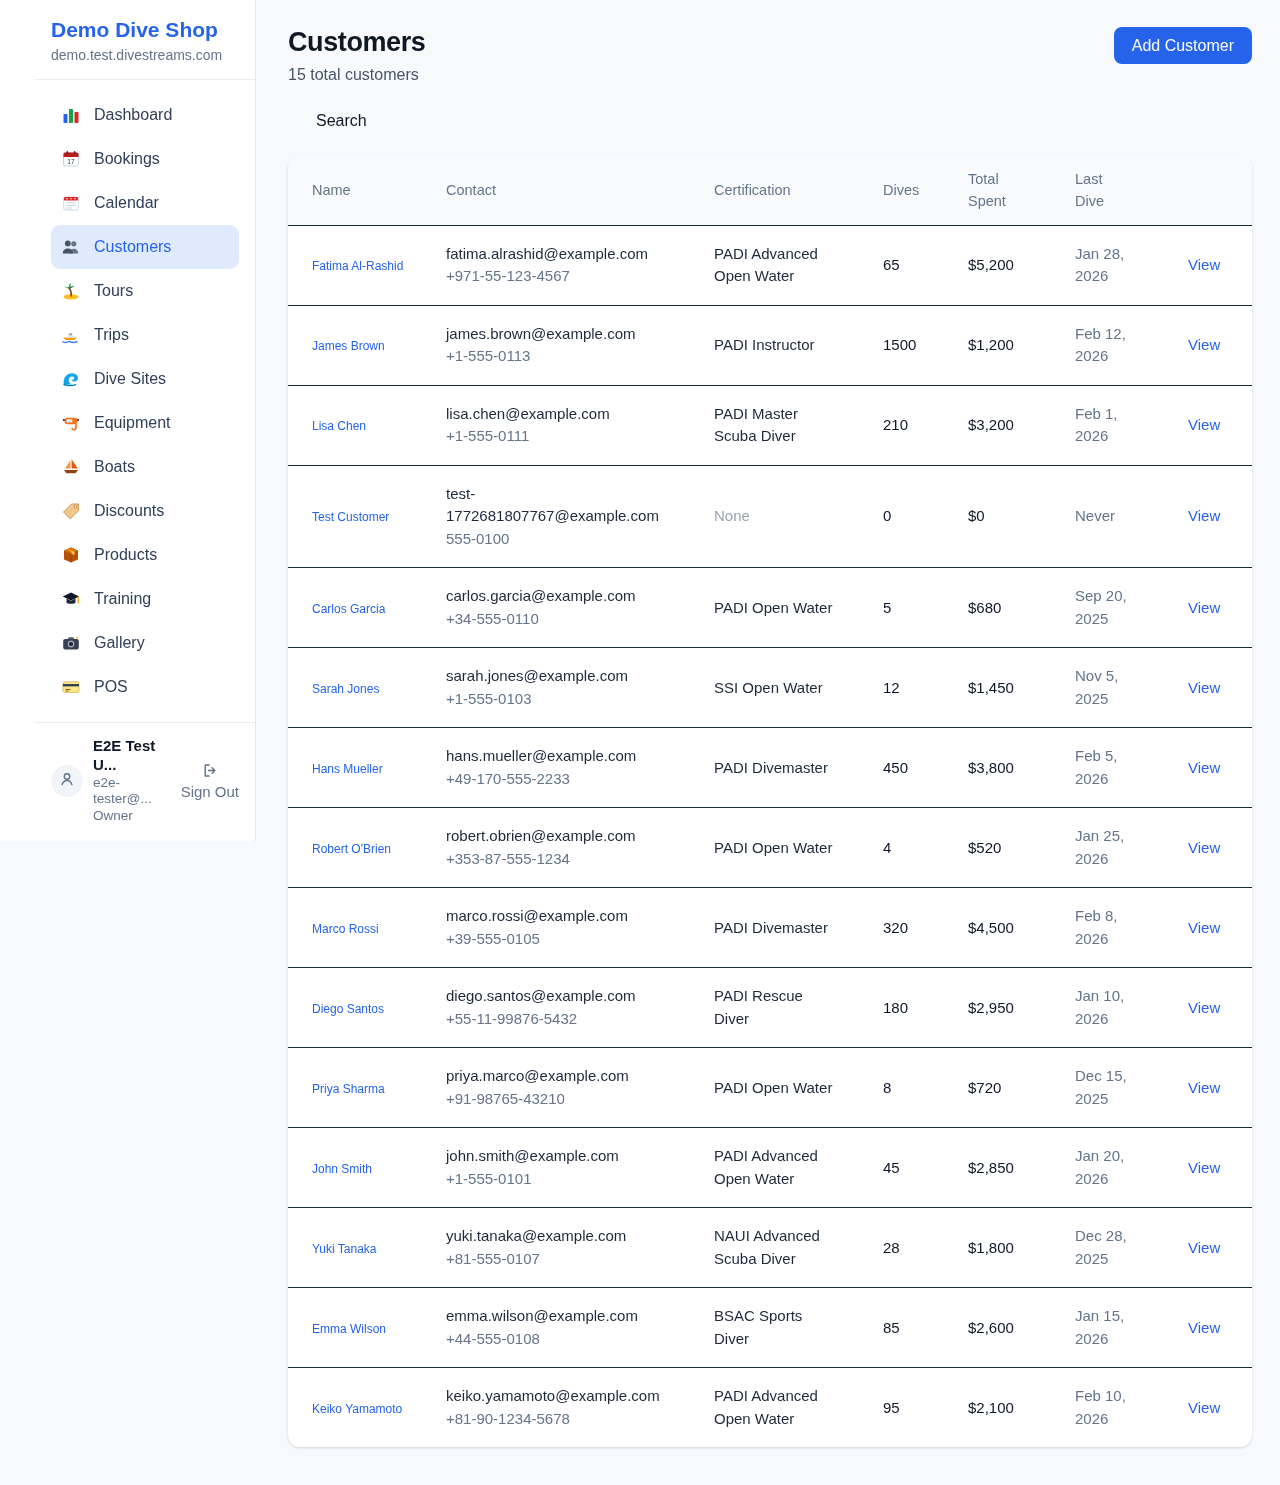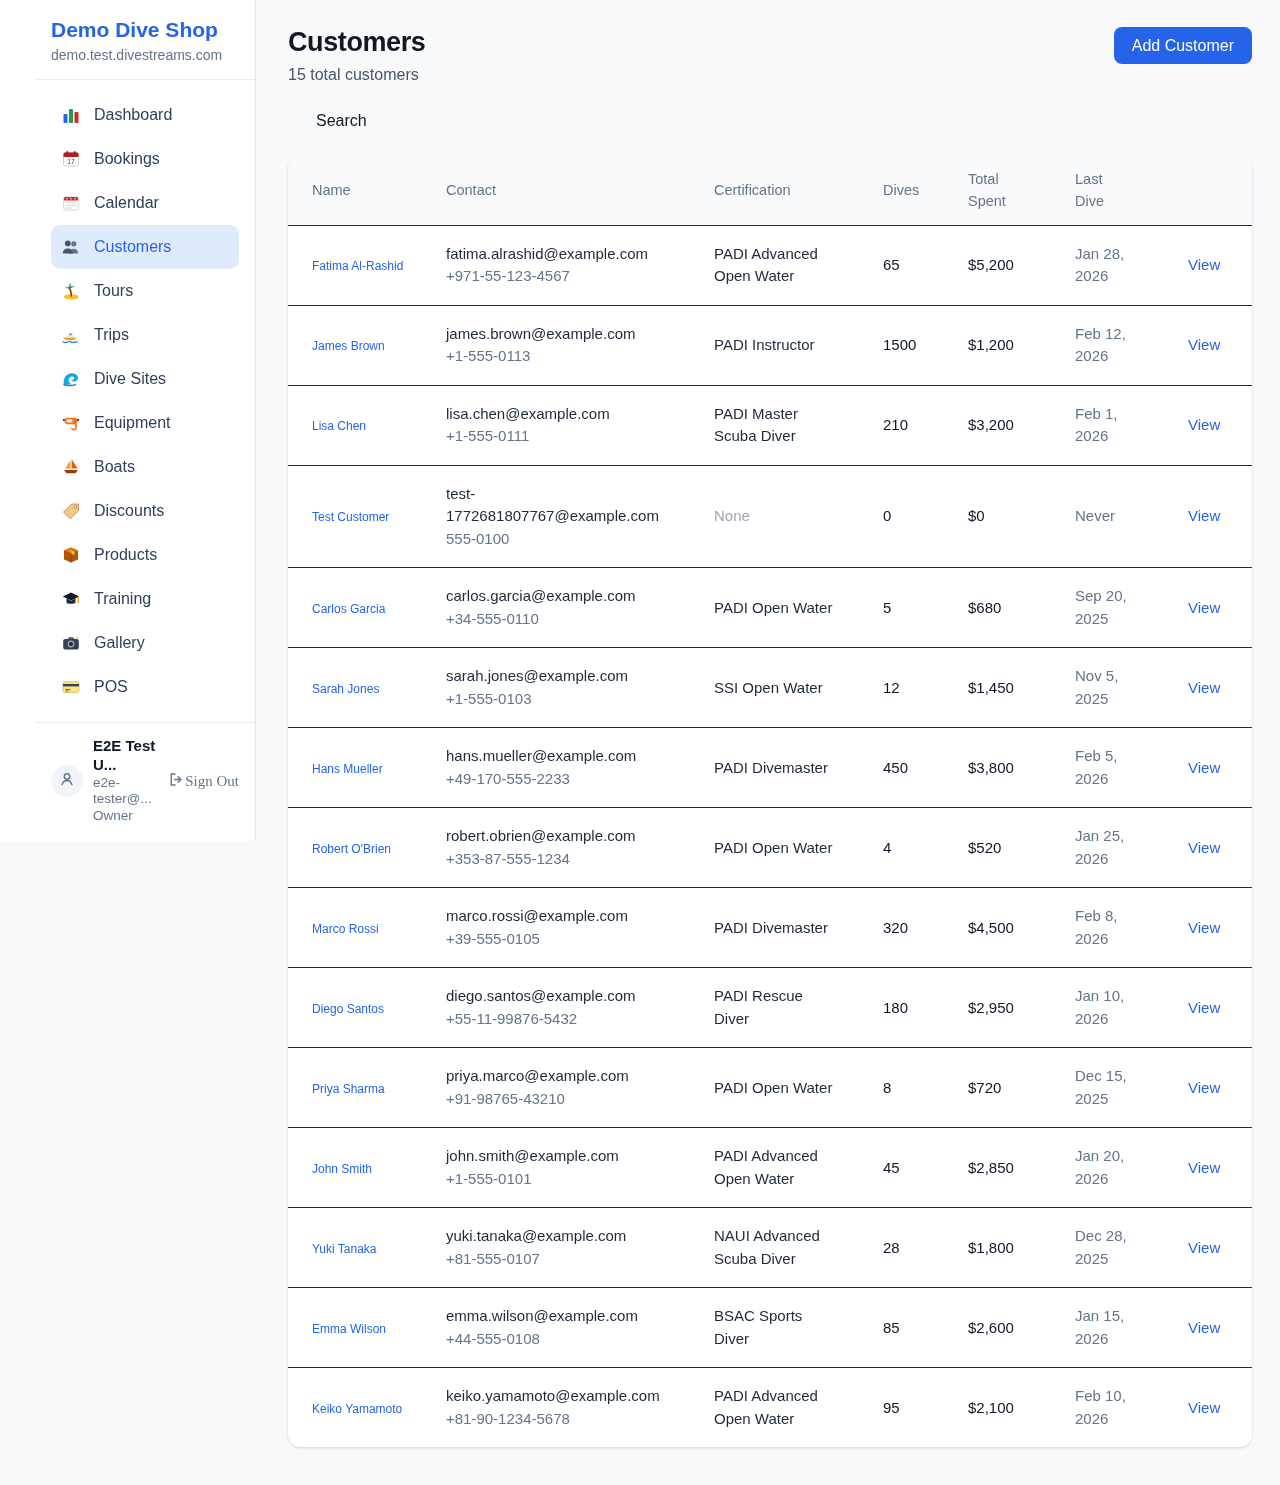--- a/index.html
+++ b/index.html
@@ -41,21 +41,21 @@
     width: 32px; height: 32px; border-radius: 50%;
     background: #f1f5f9; flex: 0 0 32px;
     display: flex; align-items: center; justify-content: center;
   }
   .user-block { flex: 1; min-width: 0; line-height: 1.25; }
   .user-name { font-weight: bold; font-size: 15px; color: #0f172a; }
   .user-email, .user-role { font-size: 13.5px; color: #64748b; }
   .signout {
     display: flex; align-items: center; gap: 1px;
     background: none; border: none; color: #64748b;
-    font-size: 15px; font-family: Liberation Serif, serif; cursor: pointer; white-space: nowrap;
+    font-size: 15px; font-family: Liberation Sans, sans-serif; cursor: pointer; white-space: nowrap; flex-direction: column;
   }
 
   
   .main { flex: 1; padding: 27px 28px 30px 32px; min-width: 0; }
   .head-row { display: flex; justify-content: space-between; align-items: flex-start; }
   .page-title { font-size: 27px; font-weight: bold; color: #101826; letter-spacing: -0.4px; }
   .page-subtitle { color: #475569; font-size: 16px; margin-top: 8px; }
   .add-btn {
     background: #2563eb; color: #fff; border: none; border-radius: 8px;
     padding: 0 18px; height: 37px; font-size: 16px; font-weight: 500;

